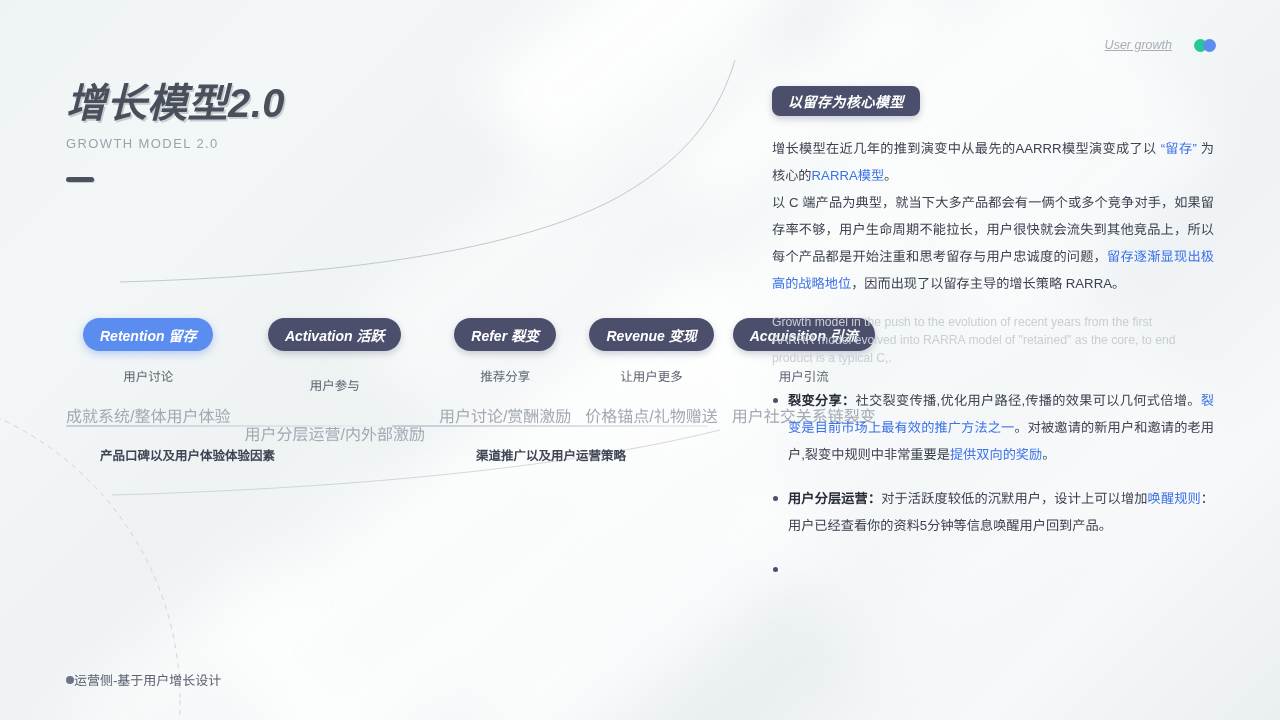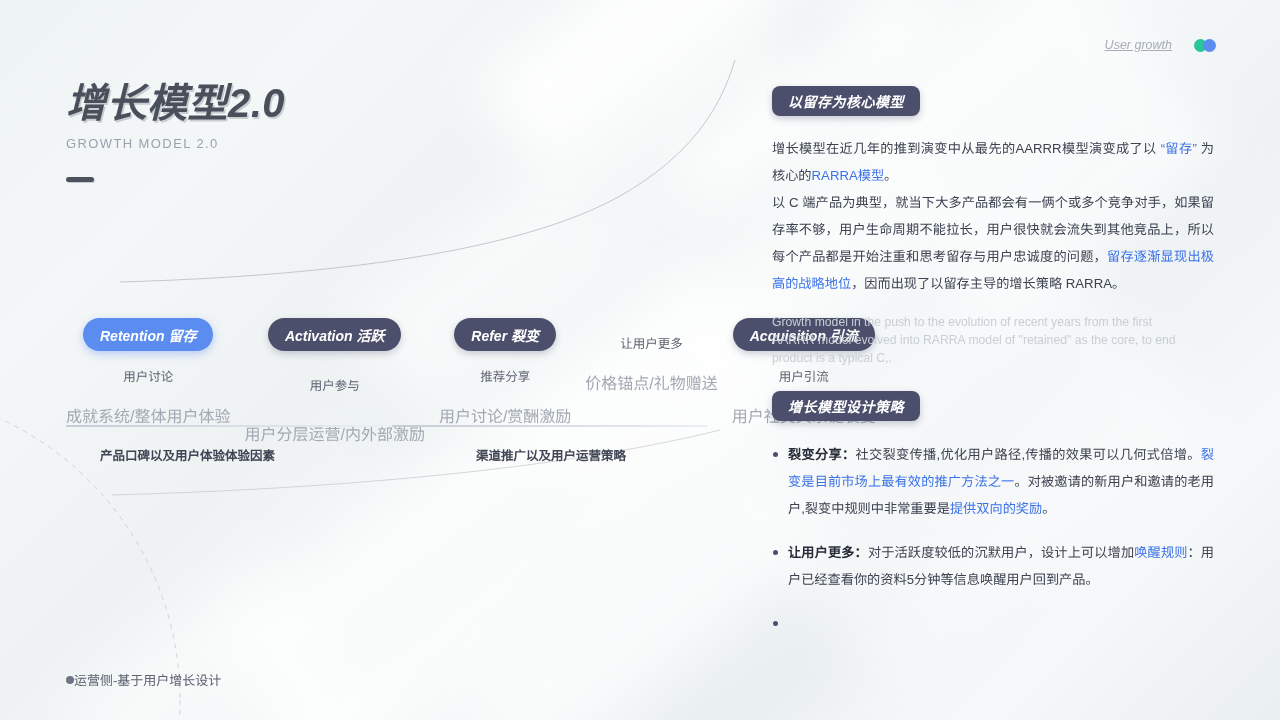--- a/index.html
+++ b/index.html
@@ -284,20 +284,21 @@
         <div class="pill">Activation 活跃</div>
         <div class="sub">用户参与</div>
         <div class="detail">用户分层运营/内外部激励</div>
       </div>
       <div class="stage" style="margin-left: 14px;">
         <div class="pill">Refer 裂变</div>
         <div class="sub">推荐分享</div>
         <div class="detail">用户讨论/赏酬激励</div>
       </div>
       <div class="stage" style="margin-left: 14px;">
+        <div class="pill">Revenue 变现</div>
         <div class="sub">让用户更多</div>
         <div class="detail">价格锚点/礼物赠送</div>
       </div>
       <div class="stage" style="margin-left: 14px;">
         <div class="pill">Acquisition 引流</div>
         <div class="sub">用户引流</div>
         <div class="detail">用户社交关系链裂变</div>
       </div>
     </div>
 
@@ -318,24 +319,21 @@
   </div>
 
   <div class="right">
 
     <div class="sec-badge">以留存为核心模型</div>
 
     <div class="para" id="para1"><span>增长模型在近几年的推到演变中从最先的AARRR模型演变成了以 </span><span class="lk">“留存”</span><span> 为核心的</span><span class="lk">RARRA模型</span><span>。</span><br><span>以 C 端产品为典型，就当下大多产品都会有一俩个或多个竞争对手，如果留存率不够，用户生命周期不能拉长，用户很快就会流失到其他竞品上，所以每个产品都是开始注重和思考留存与用户忠诚度的问题，</span><span class="lk">留存逐渐显现出极高的战略地位</span><span>，因而出现了以留存主导的增长策略 RARRA。</span></div>
 
     <div class="para-faded">Growth model in the push to the evolution of recent years from the first AARRR model evolved into RARRA model of "retained" as the core, to end product is a typical C,.</div>
 
-    <div class="sec2">
-      <div class="sec-badge">增长模型设计策略</div>
-    </div>
 
     <ul class="bullets" id="bullets">
         <li><span class="term">裂变分享：</span><span>社交裂变传播,优化用户路径,传播的效果可以几何式倍增。</span><span class="lk">裂变是目前市场上最有效的推广方法之一</span><span>。对被邀请的新用户和邀请的老用户,裂变中规则中非常重要是</span><span class="lk">提供双向的奖励</span><span>。</span></li>
-        <li><span class="term">让用户更多：</span><span>对于活跃度较低的沉默用户，设计上可以增加</span><span class="lk">唤醒规则</span><span>：用户已经查看你的资料5分钟等信息唤醒用户回到产品。</span></li>
+        <li><span class="term">用户分层运营：</span><span>对于活跃度较低的沉默用户，设计上可以增加</span><span class="lk">唤醒规则</span><span>：用户已经查看你的资料5分钟等信息唤醒用户回到产品。</span></li>
         <li></li>
       </ul>
   </div>
 
 </div>
 
 </body></html>

